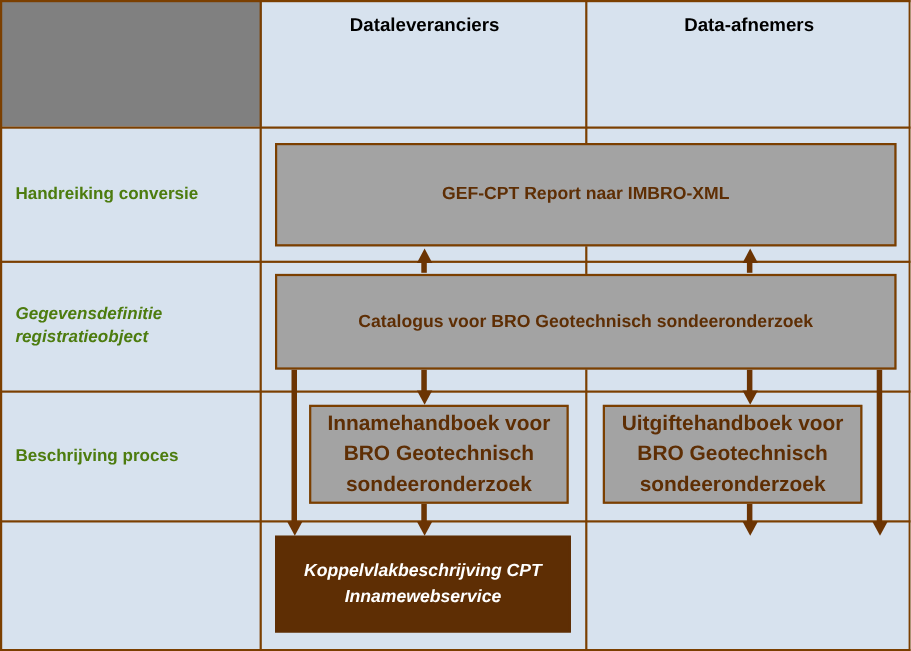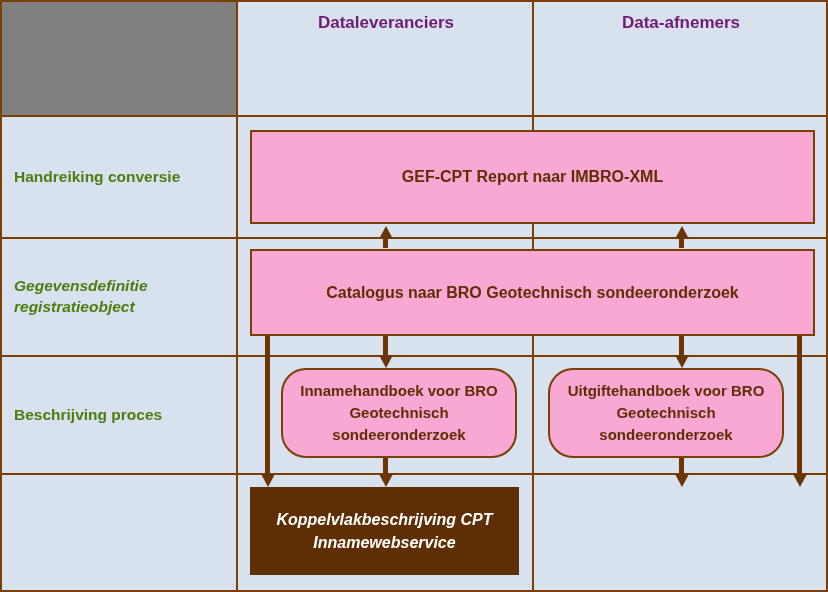--- a/index.html
+++ b/index.html
@@ -38,21 +38,21 @@
     background: #808080;
   }
 
   
   .col-header {
     position: absolute;
     top: 8px;
     height: 30px;
     line-height: 30px;
     text-align: center;
-    color: #701a75;
+    color: #000000;
     font-size: 17px;
     font-weight: bold;
   }
   #header-dataleveranciers { left: 240px; width: 292px; }
   #header-data-afnemers    { left: 534px; width: 294px; }
 
   
   .row-label {
     position: absolute;
     left: 14px;
@@ -66,39 +66,39 @@
   }
   #row-label-0 { top: 117px; height: 120px; }
   #row-label-1 { top: 239px; height: 116px; font-style: italic; }
   #row-label-2 { top: 357px; height: 116px; }
   #row-label-3 { top: 475px; height: 117px; }
 
   
   .box {
     position: absolute;
     box-sizing: border-box;
-    background: #f9a8d4;
+    background: #a3a3a3;
     border: 2px solid #7b3f00;
     display: flex;
     align-items: center;
     justify-content: center;
     text-align: center;
     color: #5e2e04;
     font-size: 16px;
     font-weight: bold;
     line-height: 1.45;
     padding: 4px 8px;
     z-index: 3;
   }
   .box.dark {
     background: #5e2e04;
     border-color: #5e2e04;
     color: #ffffff;
   }
-  .box.small { font-size: 15px; border-radius: 25px; }
+  .box.small { font-size: 19px; }
 
   #box-gef-cpt    { left: 250px; top: 130px; width: 565px; height: 94px; }
   #box-catalogus  { left: 250px; top: 249px; width: 565px; height: 87px; }
   #box-innamehb   { left: 281px; top: 368px; width: 236px; height: 90px; }
   #box-uitgiftehb { left: 548px; top: 368px; width: 236px; height: 90px; }
   #box-kvb-inname { left: 250px; top: 487px; width: 269px; height: 88px; font-style: italic; }
   #box-kvb-uitg   { left: 548px; top: 487px; width: 265px; height: 88px; }
 
   
   .arrow {
@@ -188,21 +188,21 @@
     <span class="shaft"></span>
     <span class="head"></span>
   </div>
   <div class="arrow down" style="left:677px; top:458px; height:29px;">
     <span class="shaft"></span>
     <span class="head"></span>
   </div>
 
   <div class="box" id="box-gef-cpt">GEF-CPT Report naar IMBRO-XML</div>
 
-  <div class="box" id="box-catalogus">Catalogus naar BRO Geotechnisch sondeeronderzoek</div>
+  <div class="box" id="box-catalogus">Catalogus voor BRO Geotechnisch sondeeronderzoek</div>
 
   <div class="box small" id="box-innamehb">Innamehandboek voor BRO Geotechnisch sondeeronderzoek</div>
 
   <div class="box small" id="box-uitgiftehb">Uitgiftehandboek voor BRO Geotechnisch sondeeronderzoek</div>
 
   <div class="box dark" id="box-kvb-inname">Koppelvlakbeschrijving CPT Innamewebservice</div>
 
 
 </div>
 

